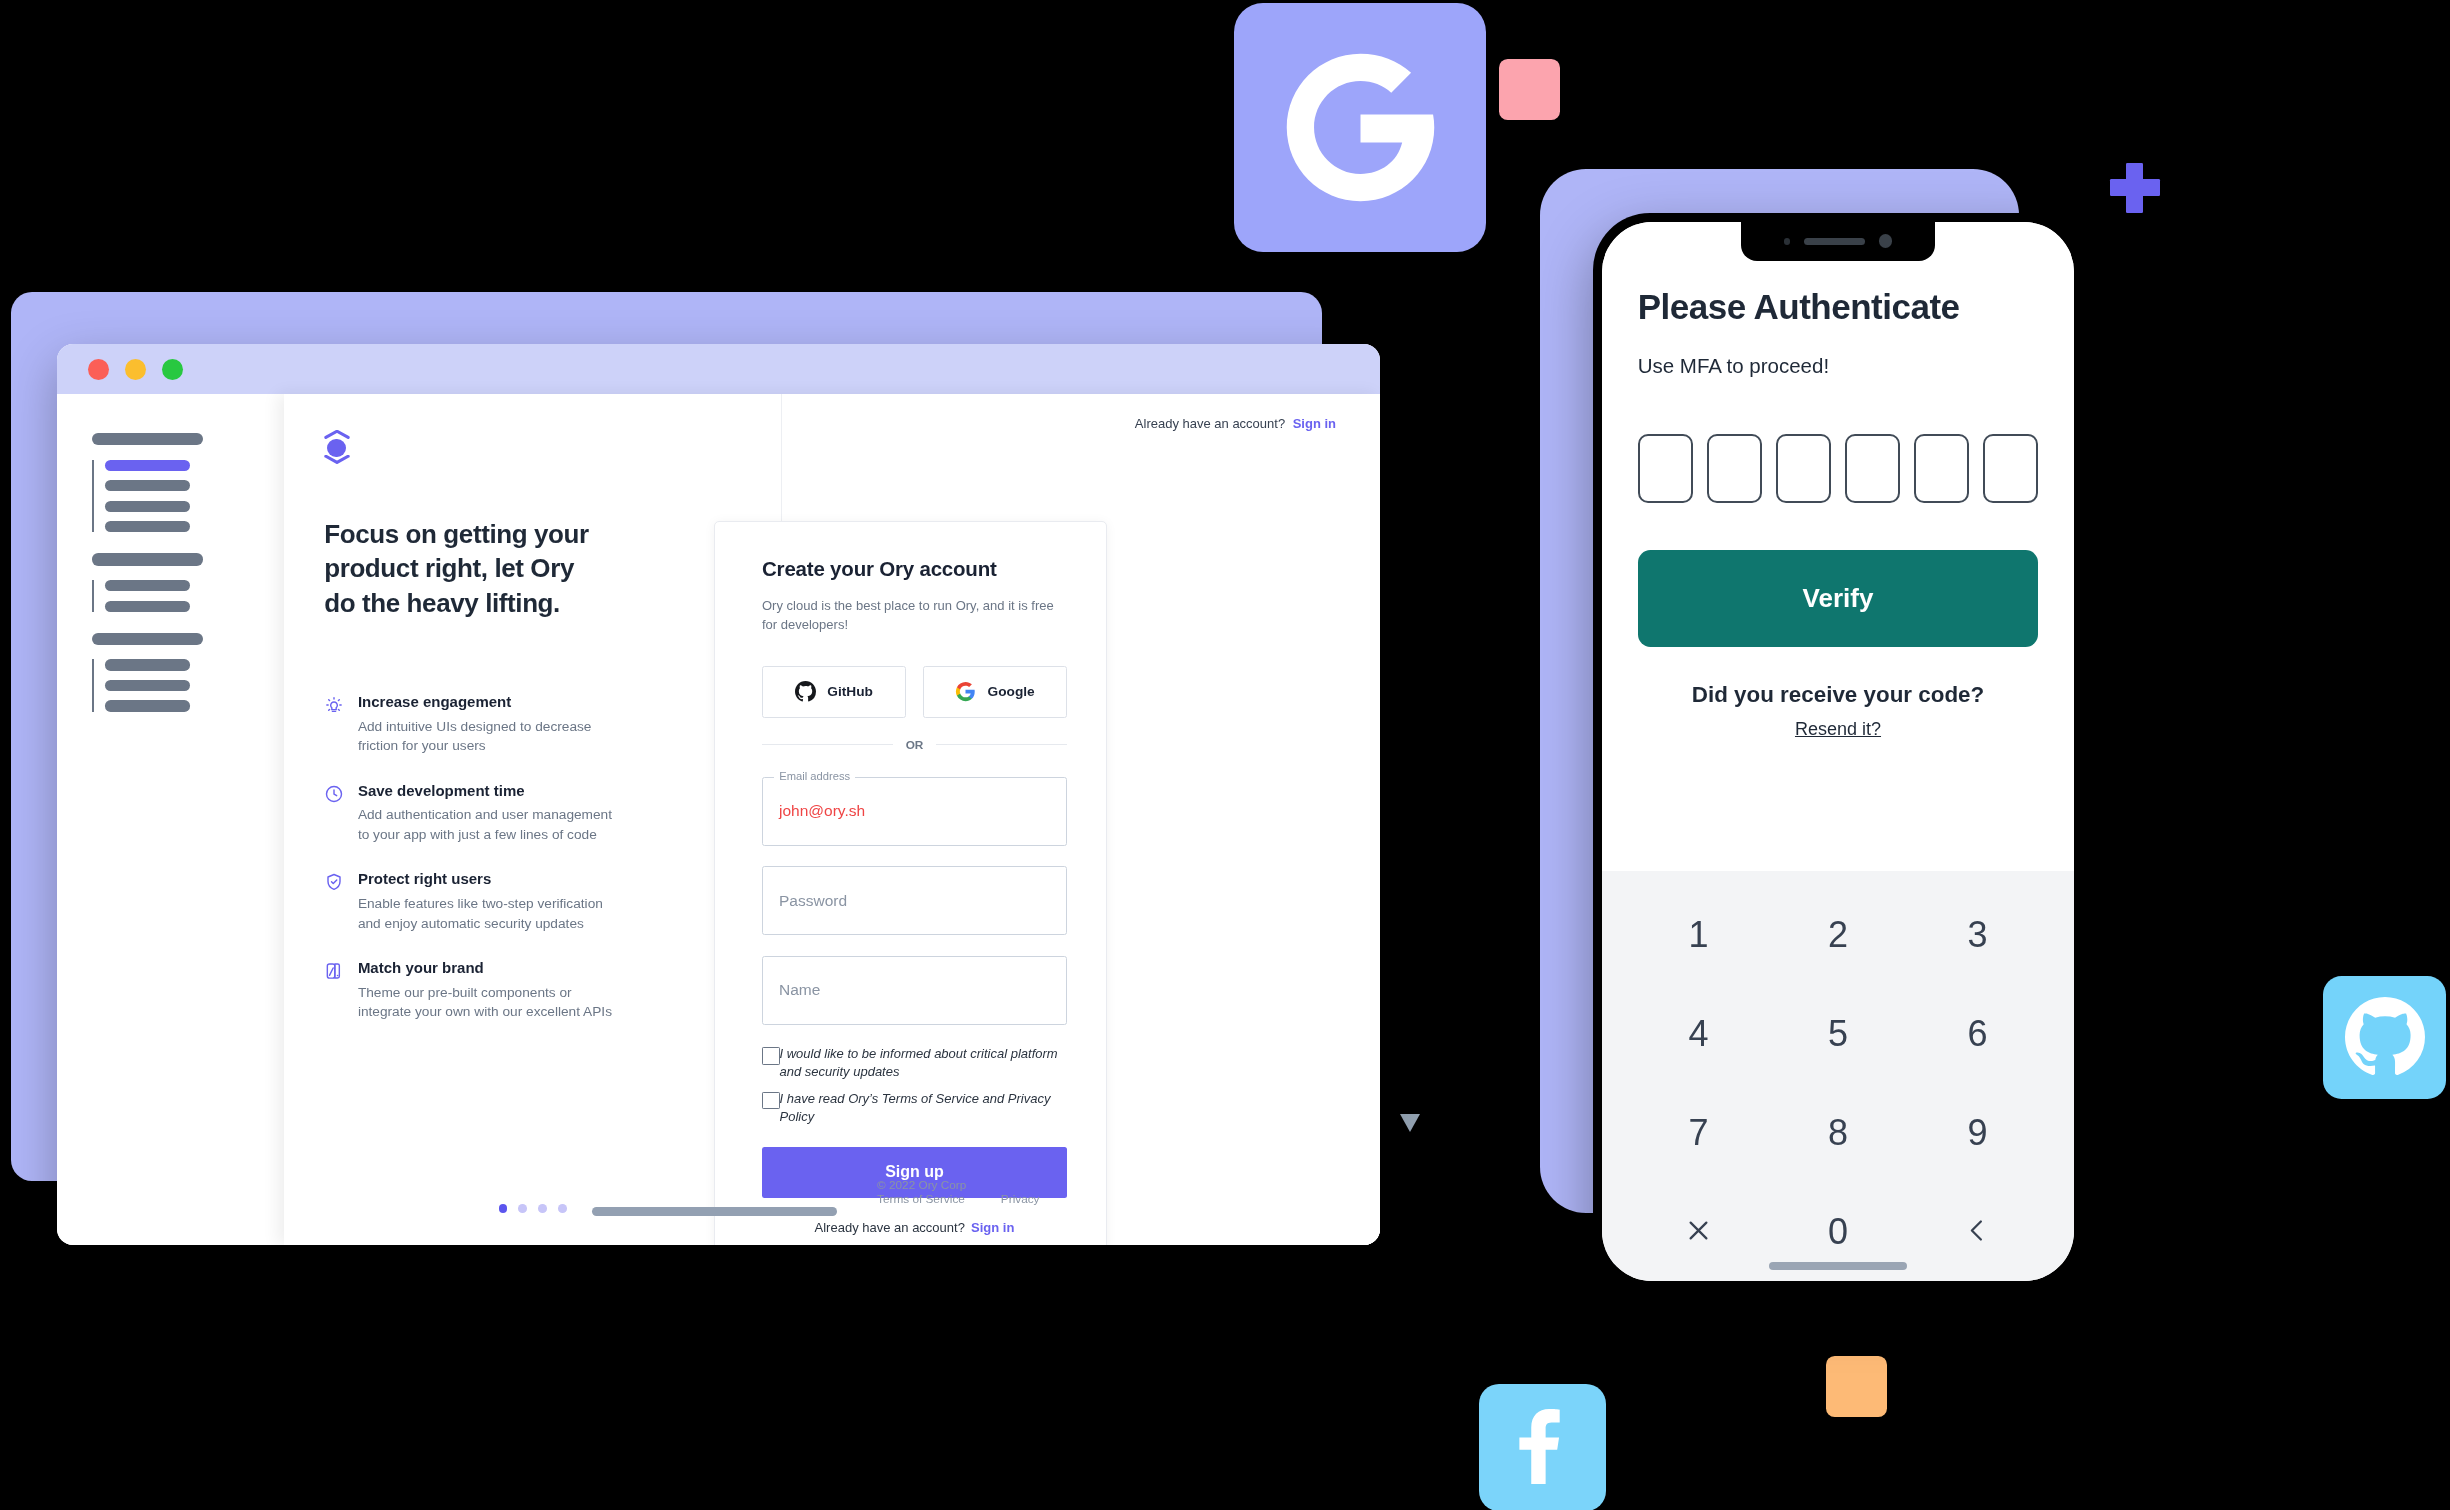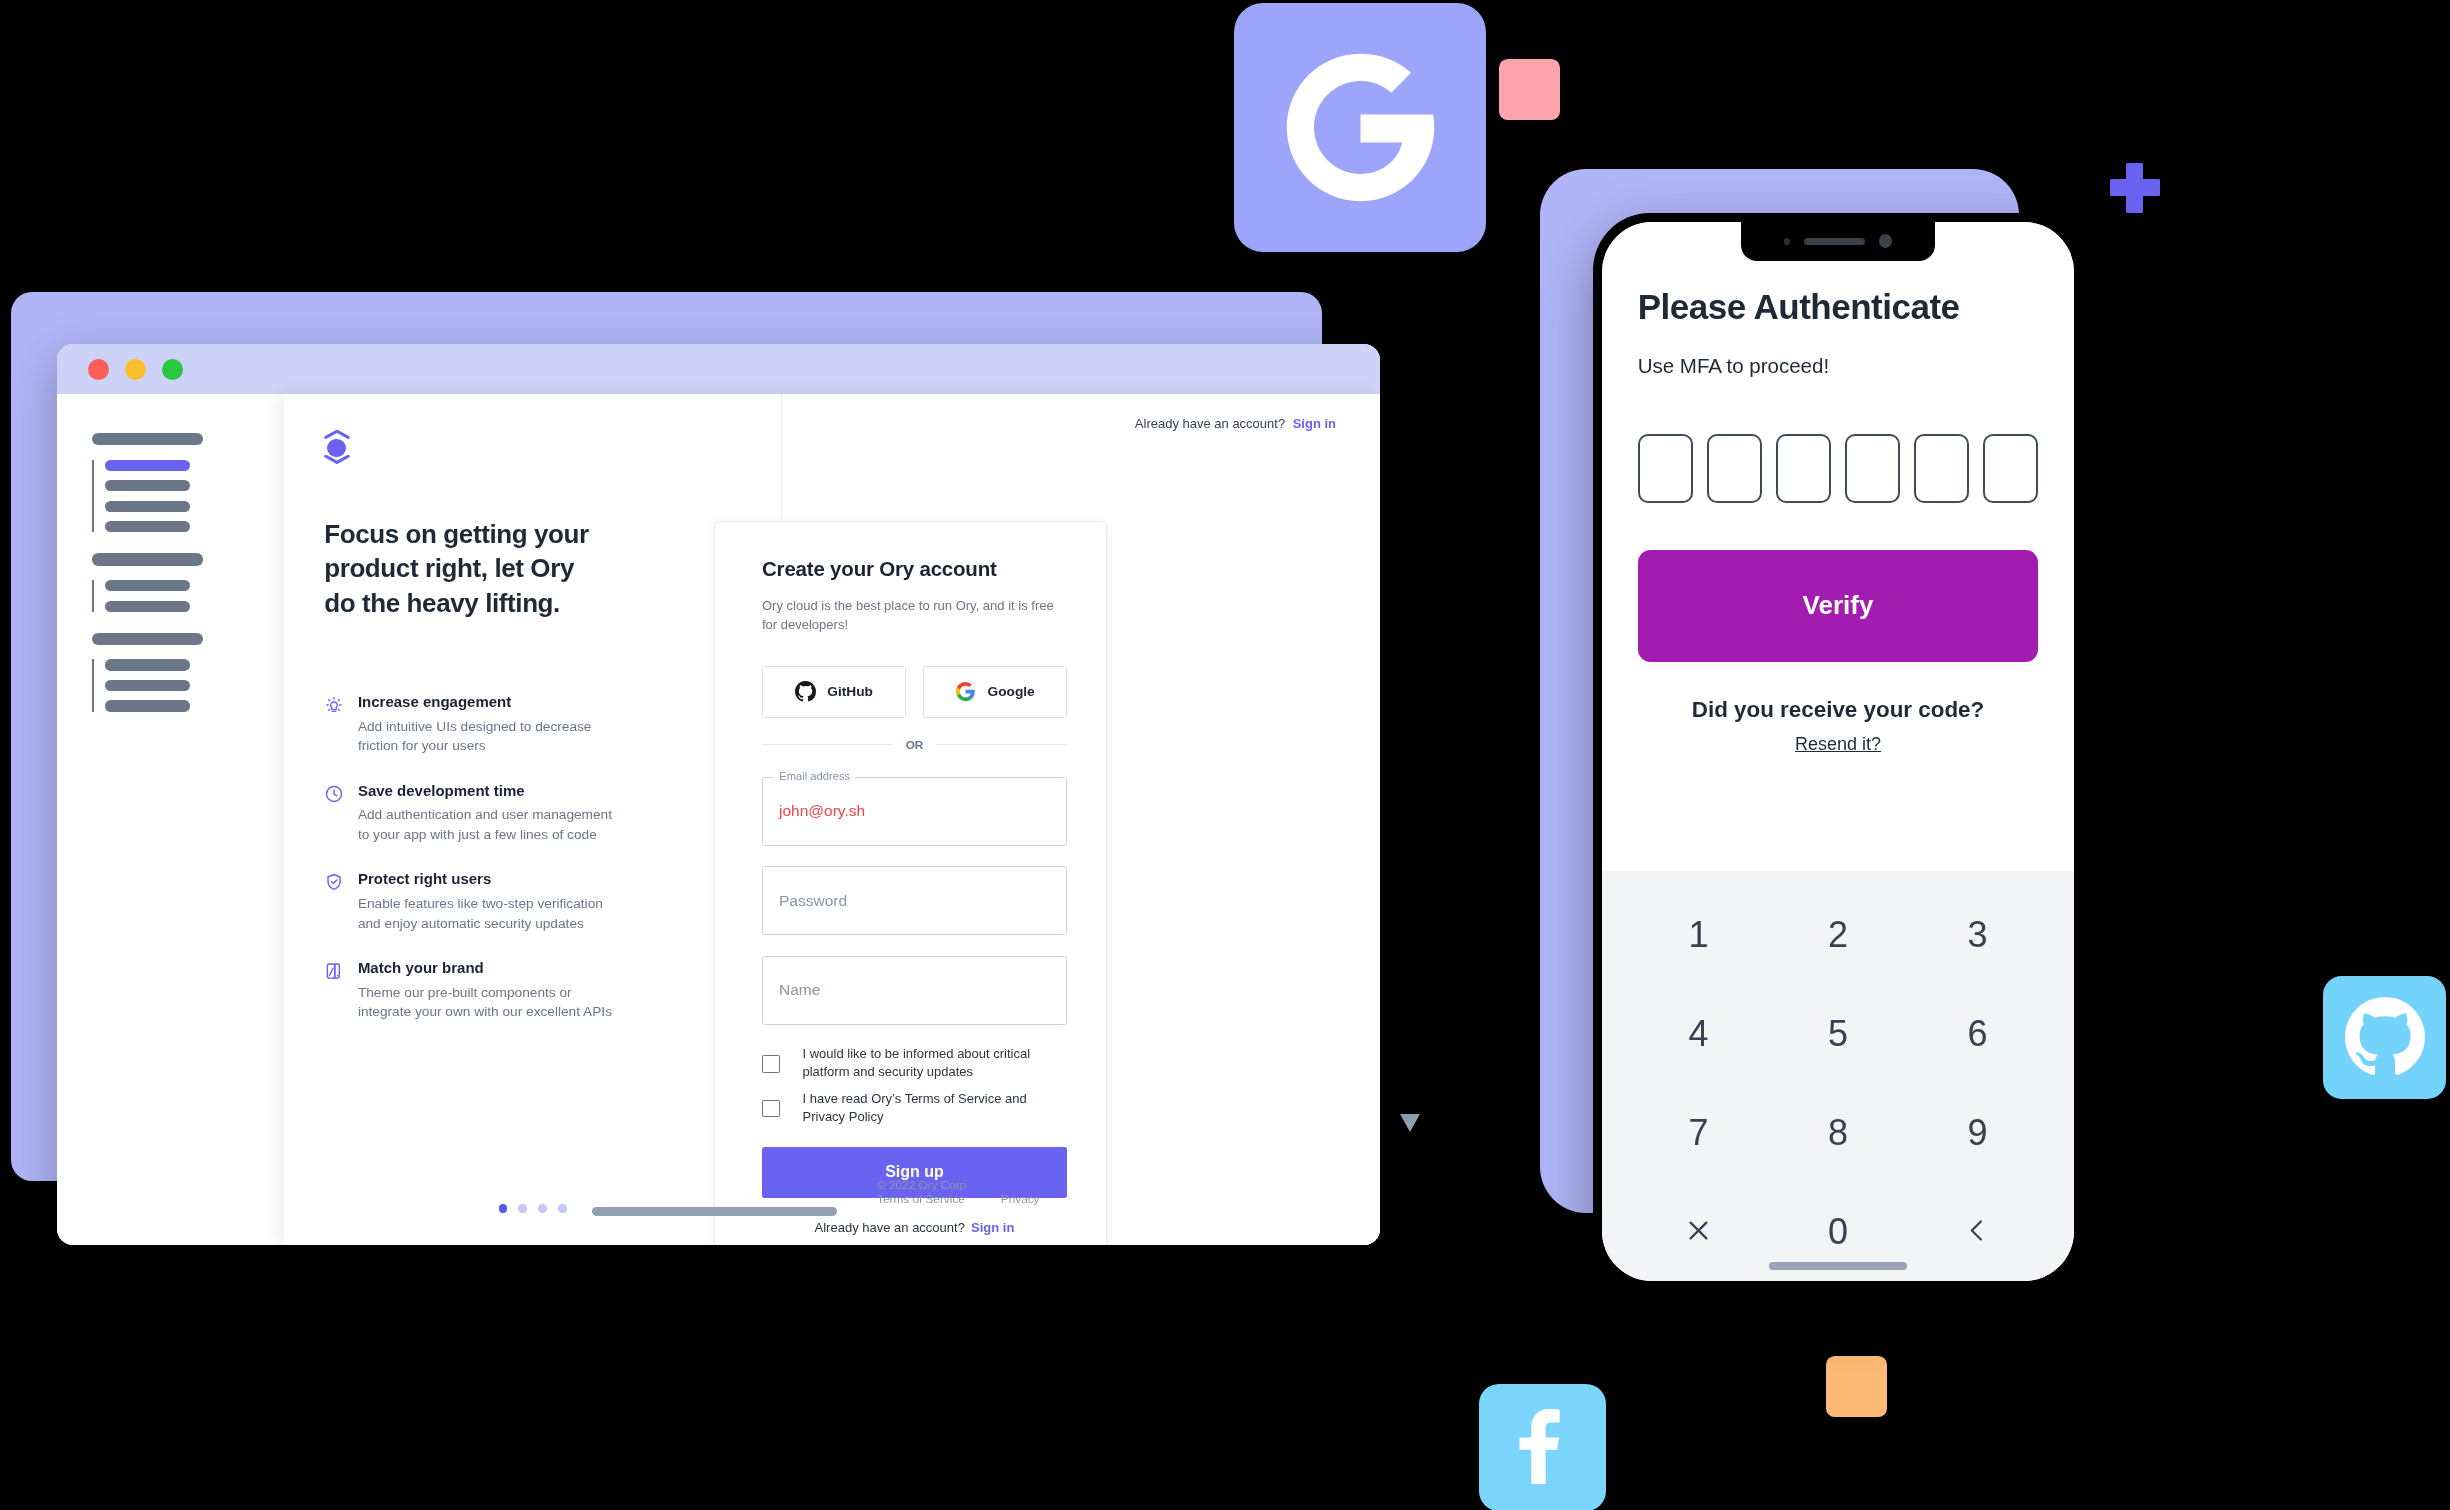--- a/index.html
+++ b/index.html
@@ -91,21 +91,21 @@
   .or{display:flex;align-items:center;gap:12.4px;margin-bottom:25px;color:#6B7686;font-size:11.8px;font-weight:700;}
   .or:before,.or:after{content:"";flex:1;height:0.6px;background:#E6E9EE;}
 
   .field{position:relative;height:69px;border:0.6px solid #CDD4DE;border-radius:2.5px;margin-bottom:20.5px;
        display:flex;align-items:center;padding:0 16px;box-sizing:border-box;}
   .field .lab{position:absolute;top:-7.5px;left:11.2px;background:#fff;padding:0 5px;
        font-size:11.2px;color:#8A94A3;}
   .field .val{font-size:15.5px;color:#ef4444;}
   .field .ph{font-size:15.5px;color:#8A94A3;}
 
-  .chk{display:flex;gap:23px;align-items:center;margin-bottom:8.7px;}
+  .chk{display:flex;gap:0;align-items:flex-start;margin-bottom:8.7px;font-style:italic;}
   .chk .box{flex:0 0 15.5px;width:15.5px;height:15.5px;border:0.9px solid #6B7686;border-radius:1.2px;margin-top:1.9px;}
   .chk .txt{font-size:13px;line-height:1.38;color:#2B3440;}
   .chk.second{margin-bottom:21px;}
 
   .primary{width:100%;height:51px;background:#6A62F0;border:none;border-radius:2.5px;color:#fff;
        font-size:16px;font-weight:700;cursor:pointer;font-family:inherit;}
   .already{text-align:center;margin-top:22.4px;font-size:13px;color:#2B3440;}
   .already a{color:#6A62F0;font-weight:700;text-decoration:none;margin-left:6.2px;}
 
   .footer{position:absolute;left:820px;right:75px;top:1203px;display:flex;
@@ -126,21 +126,21 @@
        background:#000;border-radius:0 0 16px 16px;display:flex;align-items:center;justify-content:center;gap:13.7px;}
   .notch .spk{width:61px;height:6.8px;border-radius:3.7px;background:#3A4149;}
   .notch .cam{width:13.7px;height:13.7px;border-radius:50%;background:#3A4149;}
   .notch .sens{width:6.8px;height:6.8px;border-radius:50%;background:#2A3036;}
 
   .ptop{padding:65px 36px 0 36px;background:#fff;}
   .ptop h1{margin:0 0 27px;font-size:35px;font-weight:700;color:#1F2937;letter-spacing:-0.5px;}
   .ptop .psub{font-size:20.5px;color:#1F2937;margin-bottom:56px;}
   .otp{display:flex;gap:13.7px;margin-bottom:47px;}
   .otp span{flex:1;height:65px;border:2.5px solid #414B57;border-radius:10px;display:block;}
-  .verify{width:100%;height:112px;background:#a21caf;border:none;border-radius:12.4px;color:#fff;
+  .verify{width:100%;height:97px;background:#0f766e;border:none;border-radius:12.4px;color:#fff;
        font-size:26px;font-weight:700;cursor:pointer;font-family:inherit;margin-bottom:35px;}
   .didyou{text-align:center;font-size:22.4px;font-weight:700;color:#1F2937;margin-bottom:11.2px;}
   .resend{display:block;text-align:center;font-size:18px;color:#1F2937;text-decoration:underline;}
 
   .keypad{position:absolute;left:0;right:0;bottom:0;height:410px;background:#F3F4F6;
        display:grid;grid-template-columns:repeat(3,1fr);grid-template-rows:repeat(4,1fr);
        padding:13.7px 27px 0;box-sizing:border-box;}
   .key{display:flex;align-items:center;justify-content:center;font-size:36px;color:#374151;
        cursor:pointer;font-weight:400;}
   .key svg{width:27px;height:27px;}

